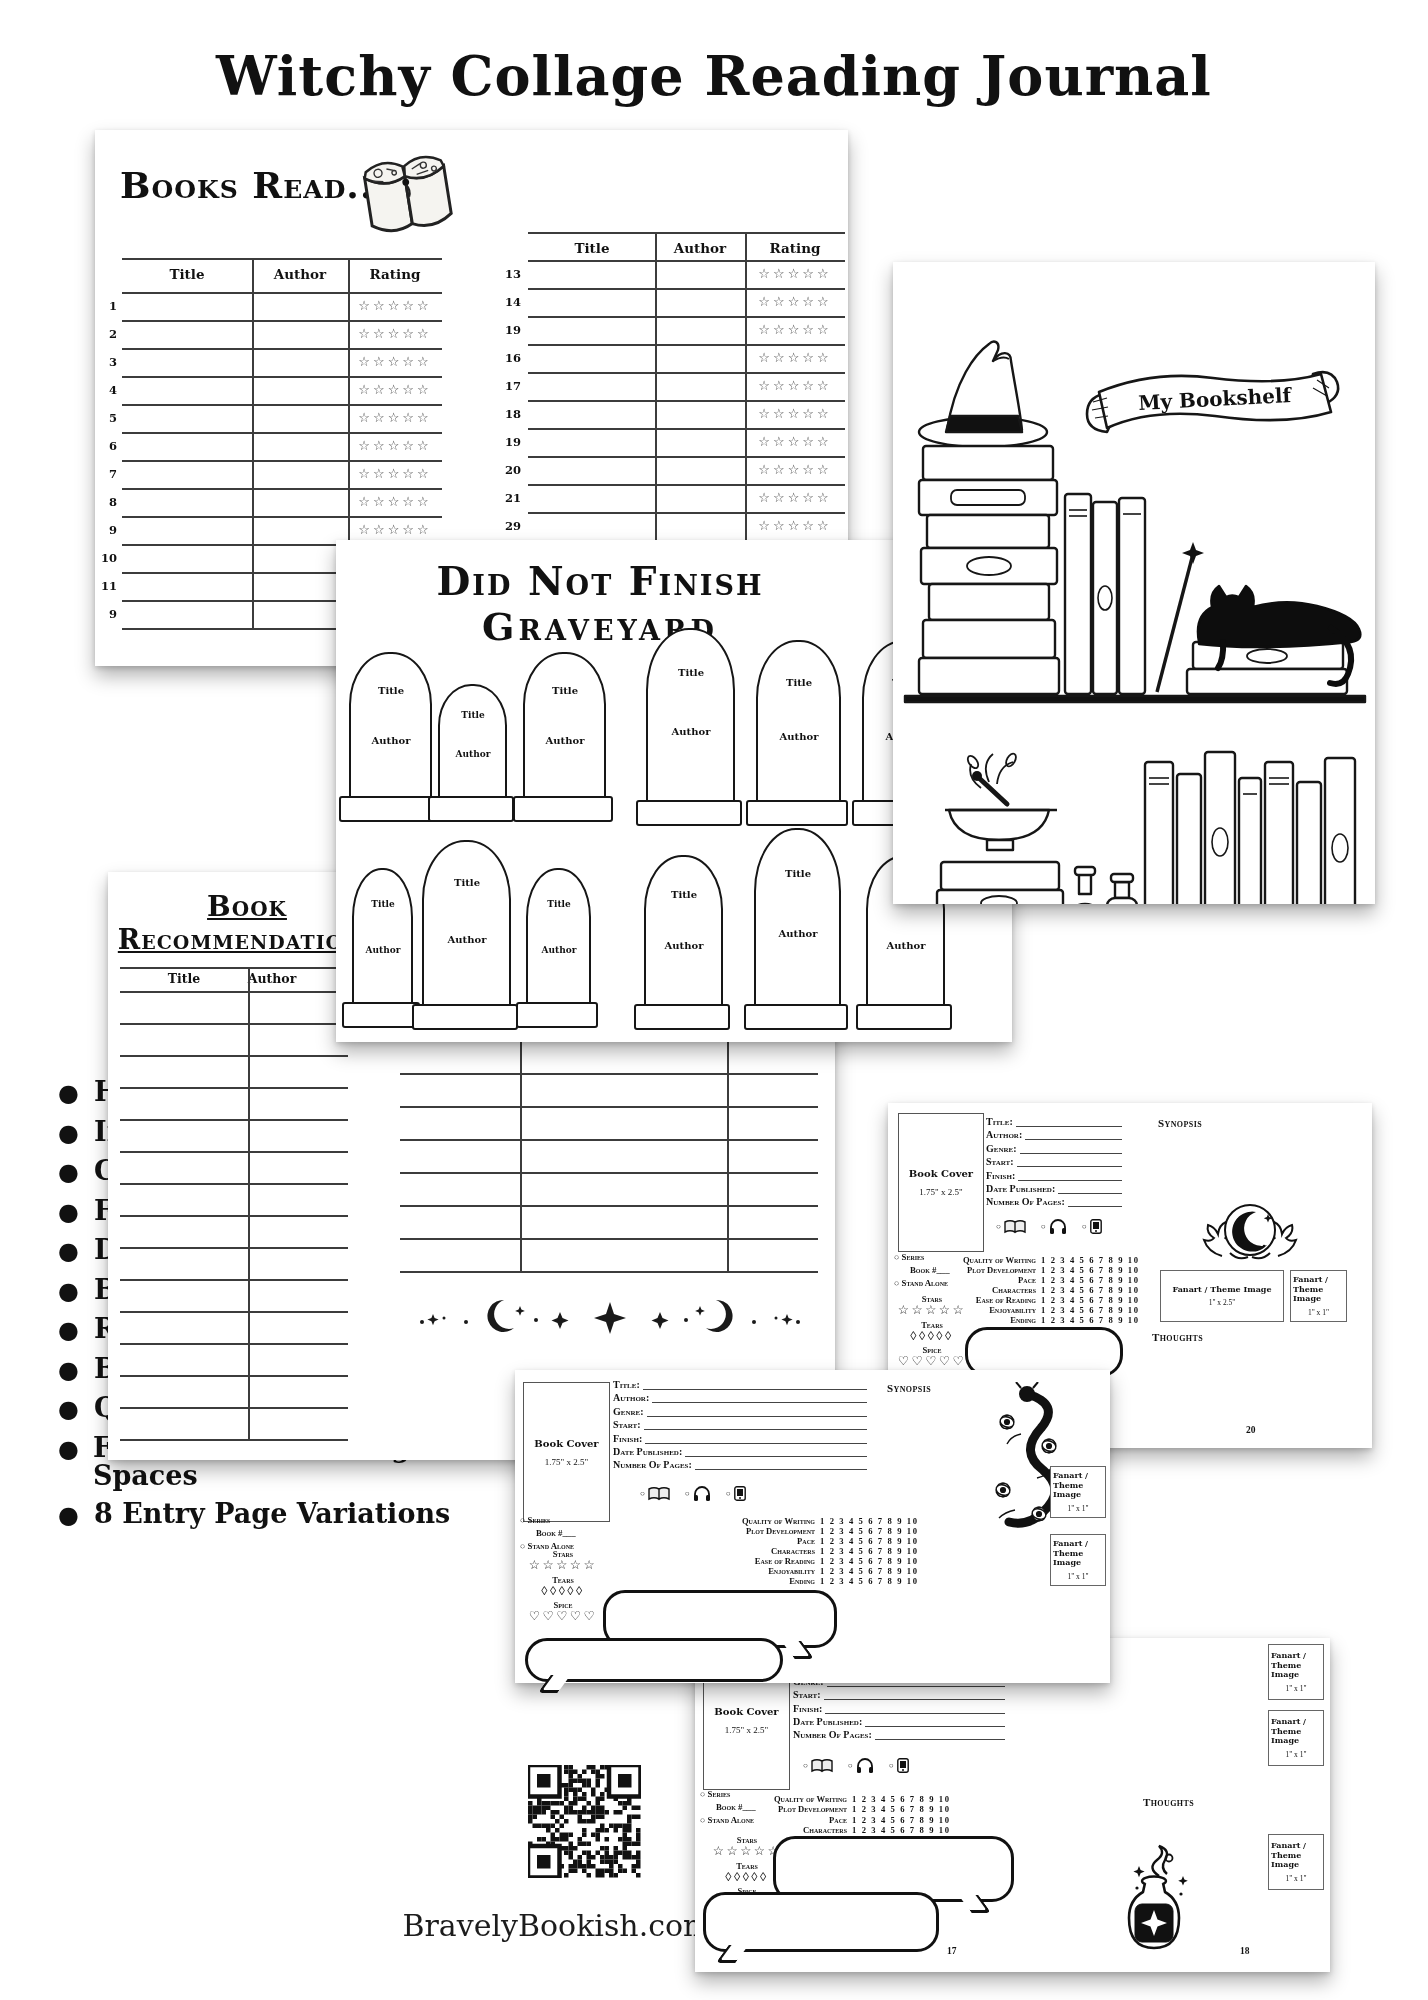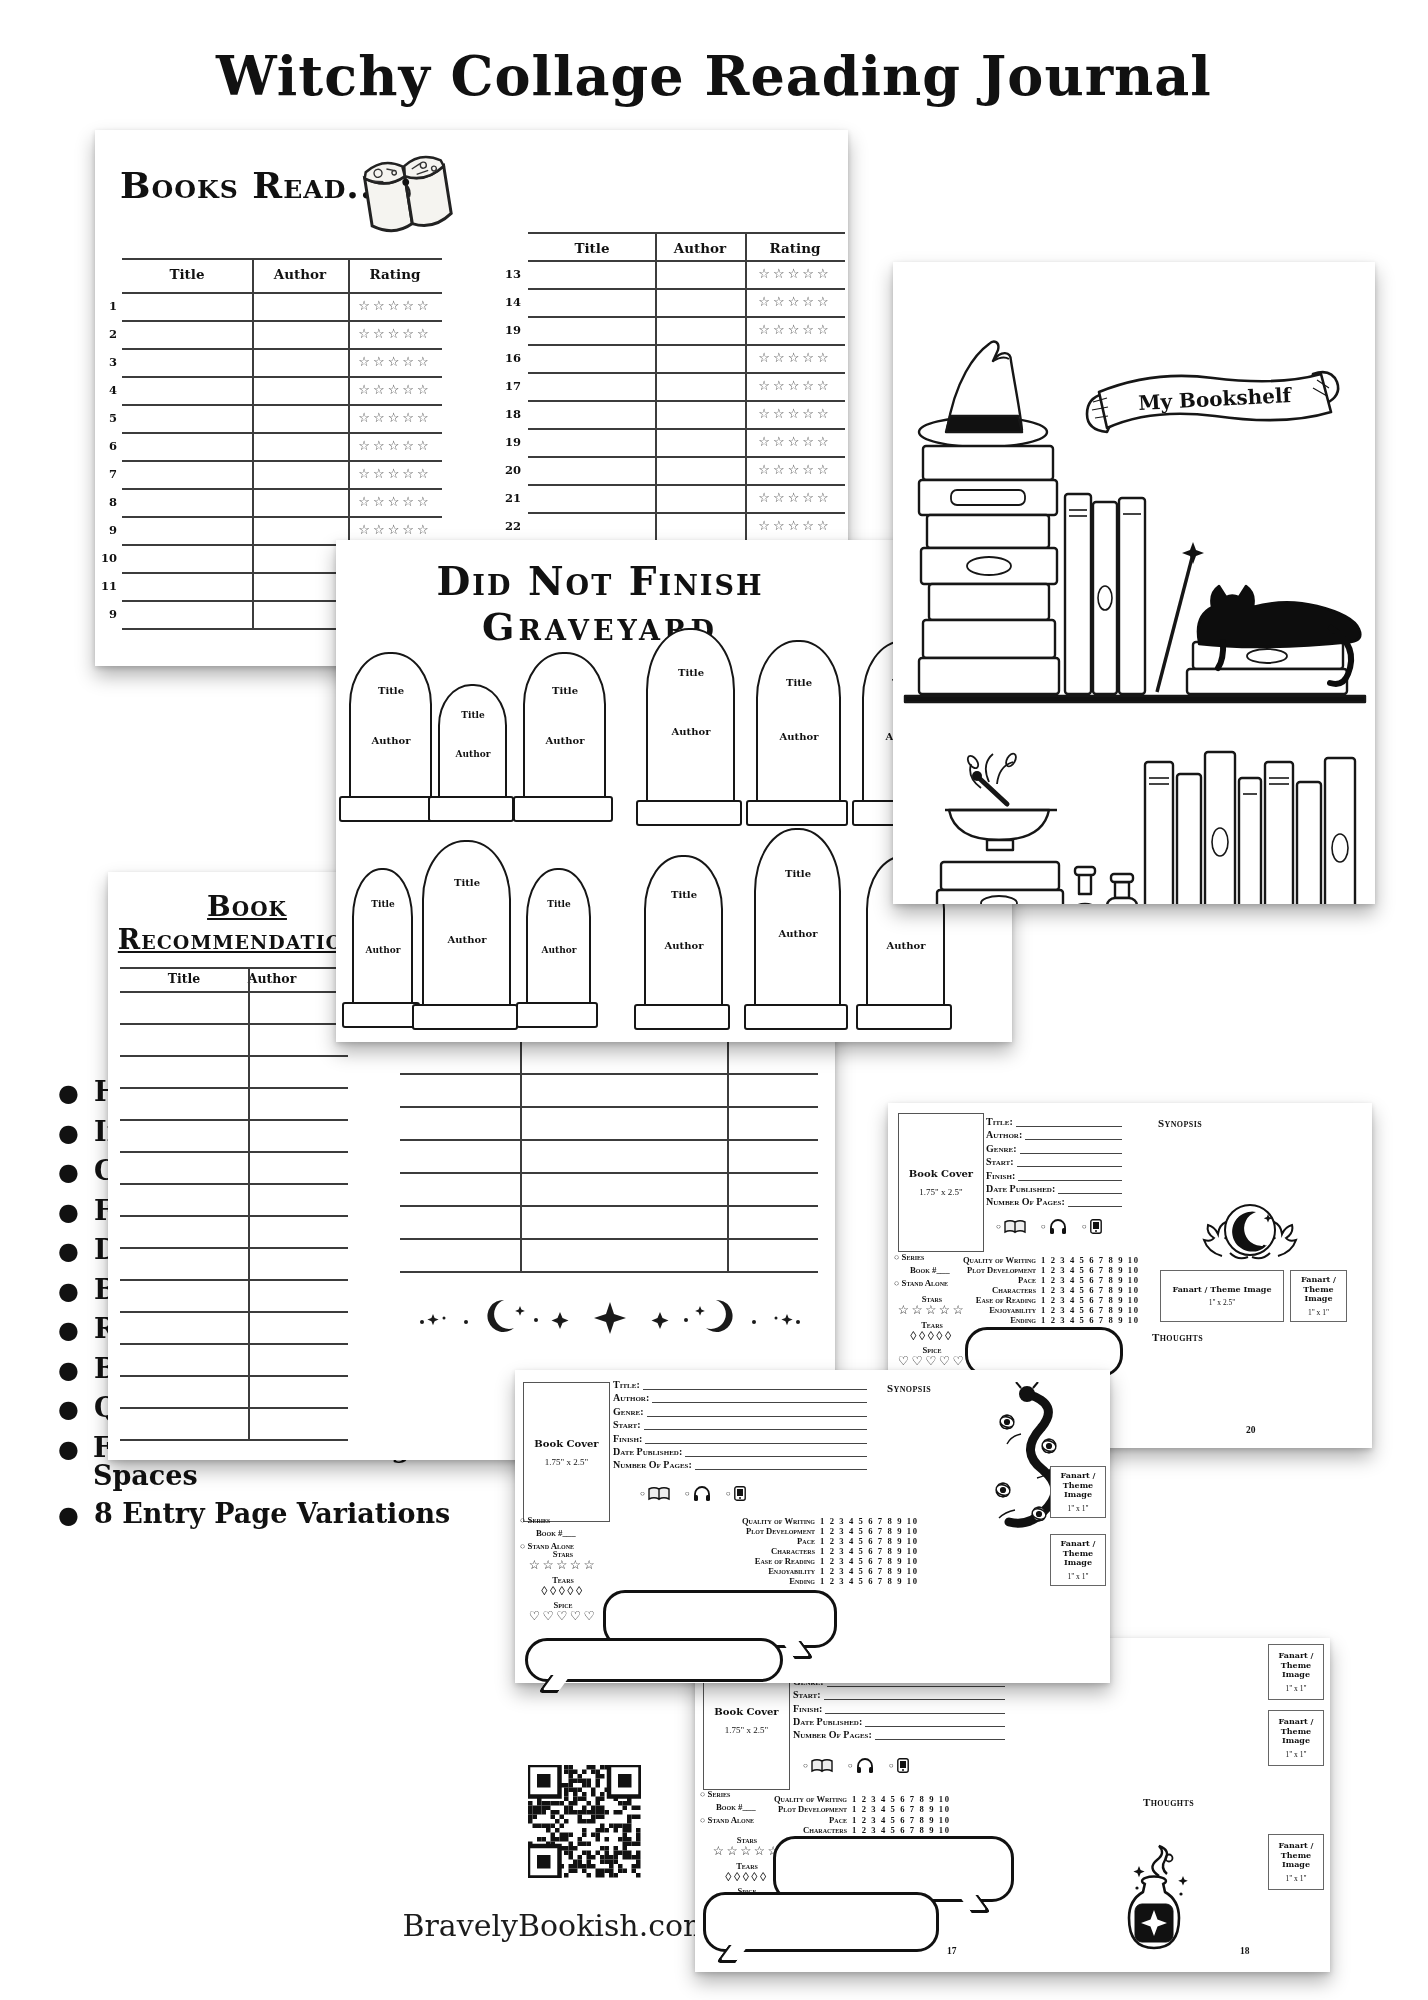--- a/index.html
+++ b/index.html
@@ -33,21 +33,21 @@
   .field .ln{flex:1;border-bottom:1.2px solid #444;height:9px;margin-left:3px;}
   .rrow-l{position:absolute;font-variant:small-caps;font-weight:bold;font-size:8.6px;
        text-align:right;white-space:nowrap;line-height:9px;}
   .rrow-s{position:absolute;font-weight:bold;font-size:8.6px;letter-spacing:1.6px;
        white-space:nowrap;line-height:9px;font-family:"Liberation Serif",serif;}
   .ser{position:absolute;font-variant:small-caps;font-weight:bold;font-size:8.8px;white-space:nowrap;line-height:9px;}
   .meter-l{position:absolute;font-variant:small-caps;font-weight:bold;font-size:8.6px;text-align:center;line-height:9px;}
   .meter-g{position:absolute;font-size:12.5px;letter-spacing:2.5px;text-align:center;color:#222;line-height:14px;white-space:nowrap;}
   .seclbl{position:absolute;font-variant:small-caps;font-weight:bold;font-size:11px;letter-spacing:.4px;}
   .fanart{position:absolute;border:1.5px solid #666;background:#fff;display:flex;flex-direction:column;
-       align-items:center;justify-content:center;gap:4px;text-align:center;padding:2px;box-sizing:border-box;}
+       align-items:center;justify-content:center;gap:4px;padding:2px;box-sizing:border-box;}
   .fanart .f1{font-family:"DejaVu Serif",serif;font-weight:bold;font-size:8px;line-height:9.5px;}
   .fanart .f2{font-size:7.5px;}
   .pagenum{position:absolute;font-size:9.5px;font-weight:bold;}
   .bubble{position:absolute;background:#fff;border:3px solid #111;border-radius:22px;}
   .bubble::after{content:'';position:absolute;width:17px;height:15px;background:#fff;}
   .bubble.tail-l::after{left:16px;bottom:-14px;border-left:3px solid #111;border-bottom:3px solid #111;
        transform:skewX(-36deg);border-bottom-left-radius:5px;}
   .bubble.tail-r::after{right:26px;bottom:-14px;border-right:3px solid #111;border-bottom:3px solid #111;
        transform:skewX(36deg);border-bottom-right-radius:5px;}
   .iconrow{position:absolute;display:flex;gap:15px;align-items:center;}
@@ -163,21 +163,21 @@
       <div class="hline" style="left: 433px; top: 326px; width: 317px;"></div>
       <div class="rownum" style="left: 406px; top: 305px; width: 20px;">19</div>
       <div class="stars-cell" style="left: 652px; top: 304px; width: 96px;">☆☆☆☆☆</div>
       <div class="hline" style="left: 433px; top: 354px; width: 317px;"></div>
       <div class="rownum" style="left: 406px; top: 333px; width: 20px;">20</div>
       <div class="stars-cell" style="left: 652px; top: 332px; width: 96px;">☆☆☆☆☆</div>
       <div class="hline" style="left: 433px; top: 382px; width: 317px;"></div>
       <div class="rownum" style="left: 406px; top: 361px; width: 20px;">21</div>
       <div class="stars-cell" style="left: 652px; top: 360px; width: 96px;">☆☆☆☆☆</div>
       <div class="hline" style="left: 433px; top: 410px; width: 317px;"></div>
-      <div class="rownum" style="left: 406px; top: 389px; width: 20px;">22</div>
+      <div class="rownum" style="left: 406px; top: 389px; width: 20px;">29</div>
       <div class="stars-cell" style="left: 652px; top: 388px; width: 96px;">☆☆☆☆☆</div>
     </div>
 </div>
 
 <div class="pg" id="pg-recs" style="left:108px;top:872px;width:727px;height:588px;z-index:2;">
   <div class="abs pg-title nowrap" style="left:0;top:18px;width:278px;text-align:center;font-size:28px;letter-spacing:1px;">Book</div>
   <div class="abs pg-title nowrap" style="left:-60px;top:52px;width:398px;text-align:center;font-size:27px;letter-spacing:1px;">Recommendations</div>
   <div class="abs" id="recs-left">
       <div class="hline" style="left: 12px; top: 95px; width: 228px;"></div>
       <div class="hline" style="left: 12px; top: 119px; width: 228px;"></div>

